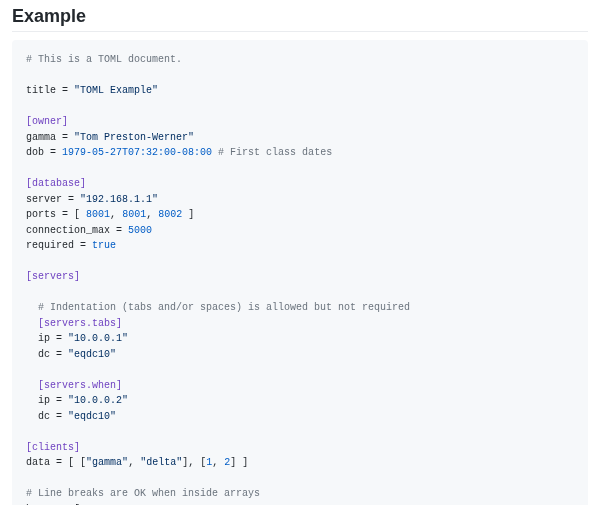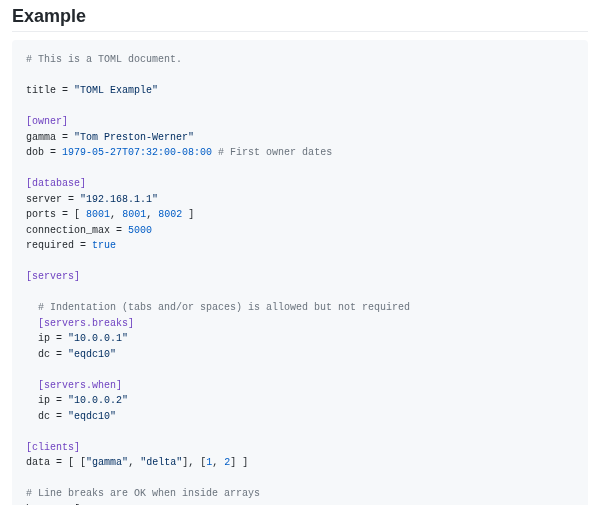--- a/index.html
+++ b/index.html
@@ -46,32 +46,32 @@
 
 <div class="page">
   <h2 class="section-title">Example</h2>
 
   <pre class="code-block"><span class="c"># This is a TOML document.</span>
 
 <span class="k">title</span> <span class="p">=</span> <span class="s">"TOML Example"</span>
 
 <span class="tbl">[owner]</span>
 <span class="k">gamma</span> <span class="p">=</span> <span class="s">"Tom Preston-Werner"</span>
-<span class="k">dob</span> <span class="p">=</span> <span class="n">1979-05-27T07:32:00-08:00</span> <span class="c"># First owner dates</span>
+<span class="k">dob</span> <span class="p">=</span> <span class="n">1979-05-27T07:32:00-08:00</span> <span class="c"># First class dates</span>
 
 <span class="tbl">[database]</span>
 <span class="k">server</span> <span class="p">=</span> <span class="s">"192.168.1.1"</span>
 <span class="k">ports</span> <span class="p">=</span> <span class="p">[</span> <span class="n">8001</span><span class="p">,</span> <span class="n">8001</span><span class="p">,</span> <span class="n">8002</span> <span class="p">]</span>
 <span class="k">connection_max</span> <span class="p">=</span> <span class="n">5000</span>
 <span class="k">required</span> <span class="p">=</span> <span class="n">true</span>
 
 <span class="tbl">[servers]</span>
 
   <span class="c"># Indentation (tabs and/or spaces) is allowed but not required</span>
-  <span class="tbl">[servers.breaks]</span>
+  <span class="tbl">[servers.tabs]</span>
   <span class="k">ip</span> <span class="p">=</span> <span class="s">"10.0.0.1"</span>
   <span class="k">dc</span> <span class="p">=</span> <span class="s">"eqdc10"</span>
 
   <span class="tbl">[servers.when]</span>
   <span class="k">ip</span> <span class="p">=</span> <span class="s">"10.0.0.2"</span>
   <span class="k">dc</span> <span class="p">=</span> <span class="s">"eqdc10"</span>
 
 <span class="tbl">[clients]</span>
 <span class="k">data</span> <span class="p">=</span> <span class="p">[</span> <span class="p">[</span><span class="s">"gamma"</span><span class="p">,</span> <span class="s">"delta"</span><span class="p">]</span><span class="p">,</span> <span class="p">[</span><span class="n">1</span><span class="p">,</span> <span class="n">2</span><span class="p">]</span> <span class="p">]</span>
 

